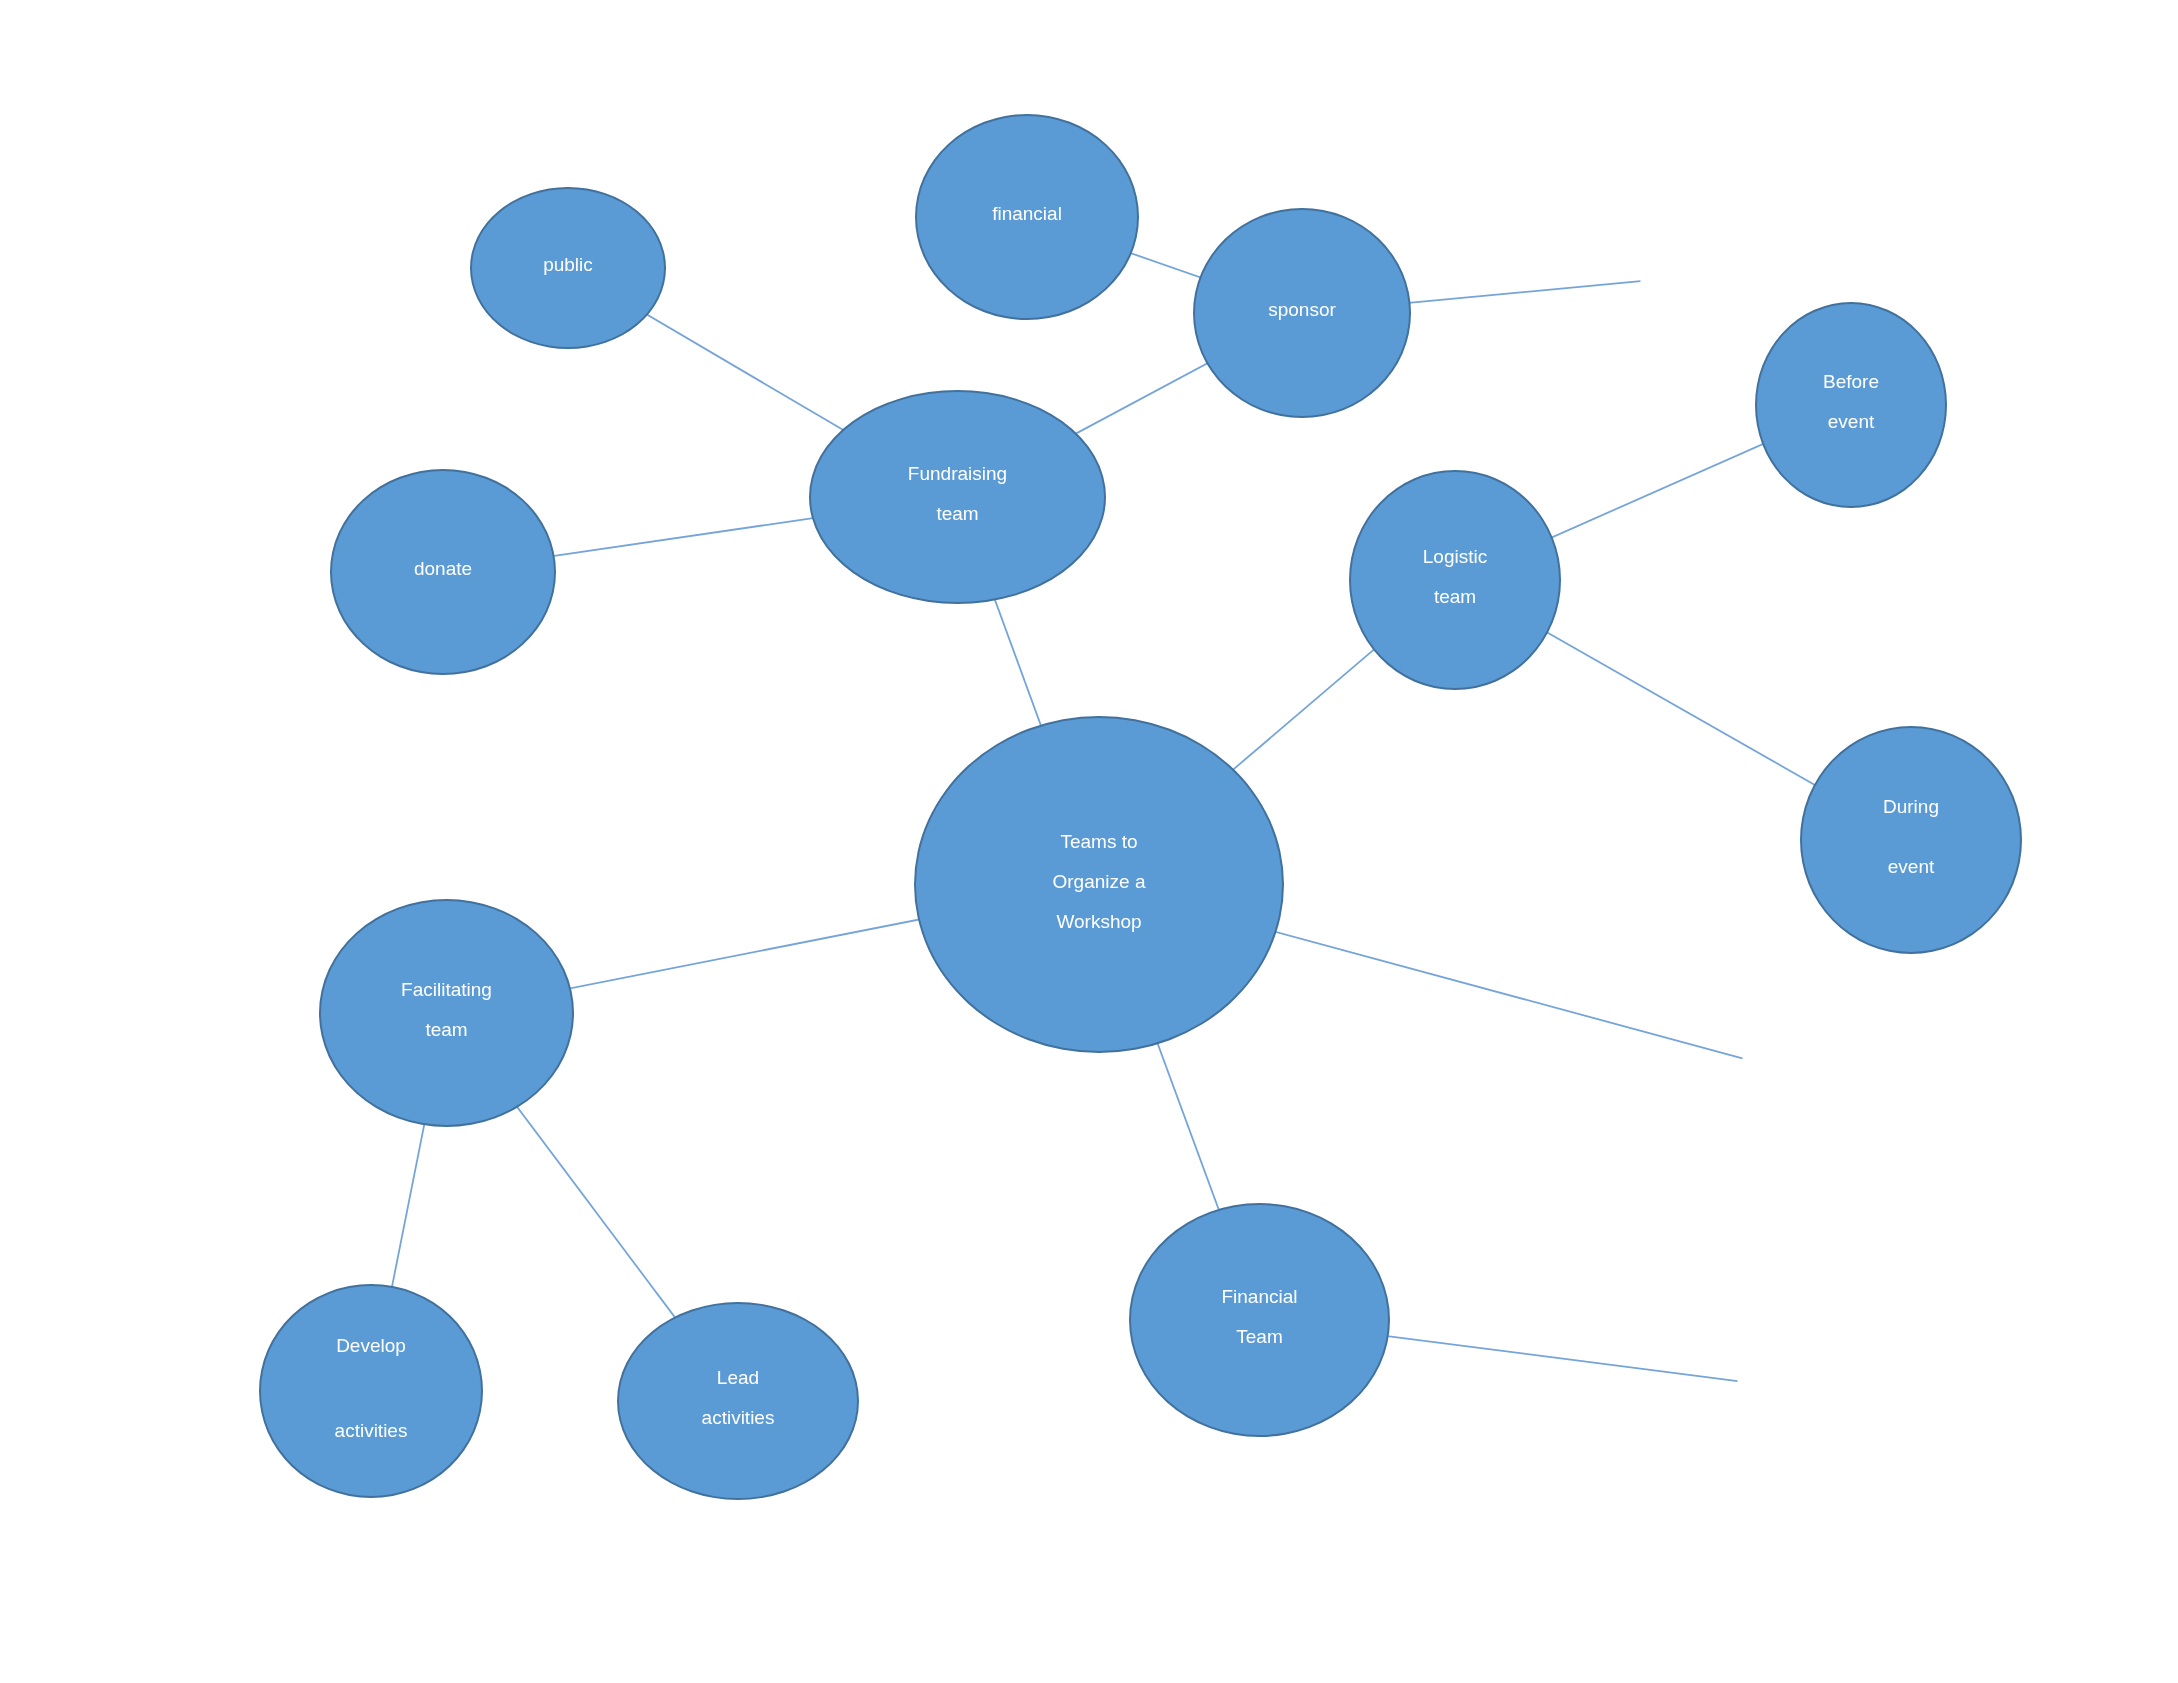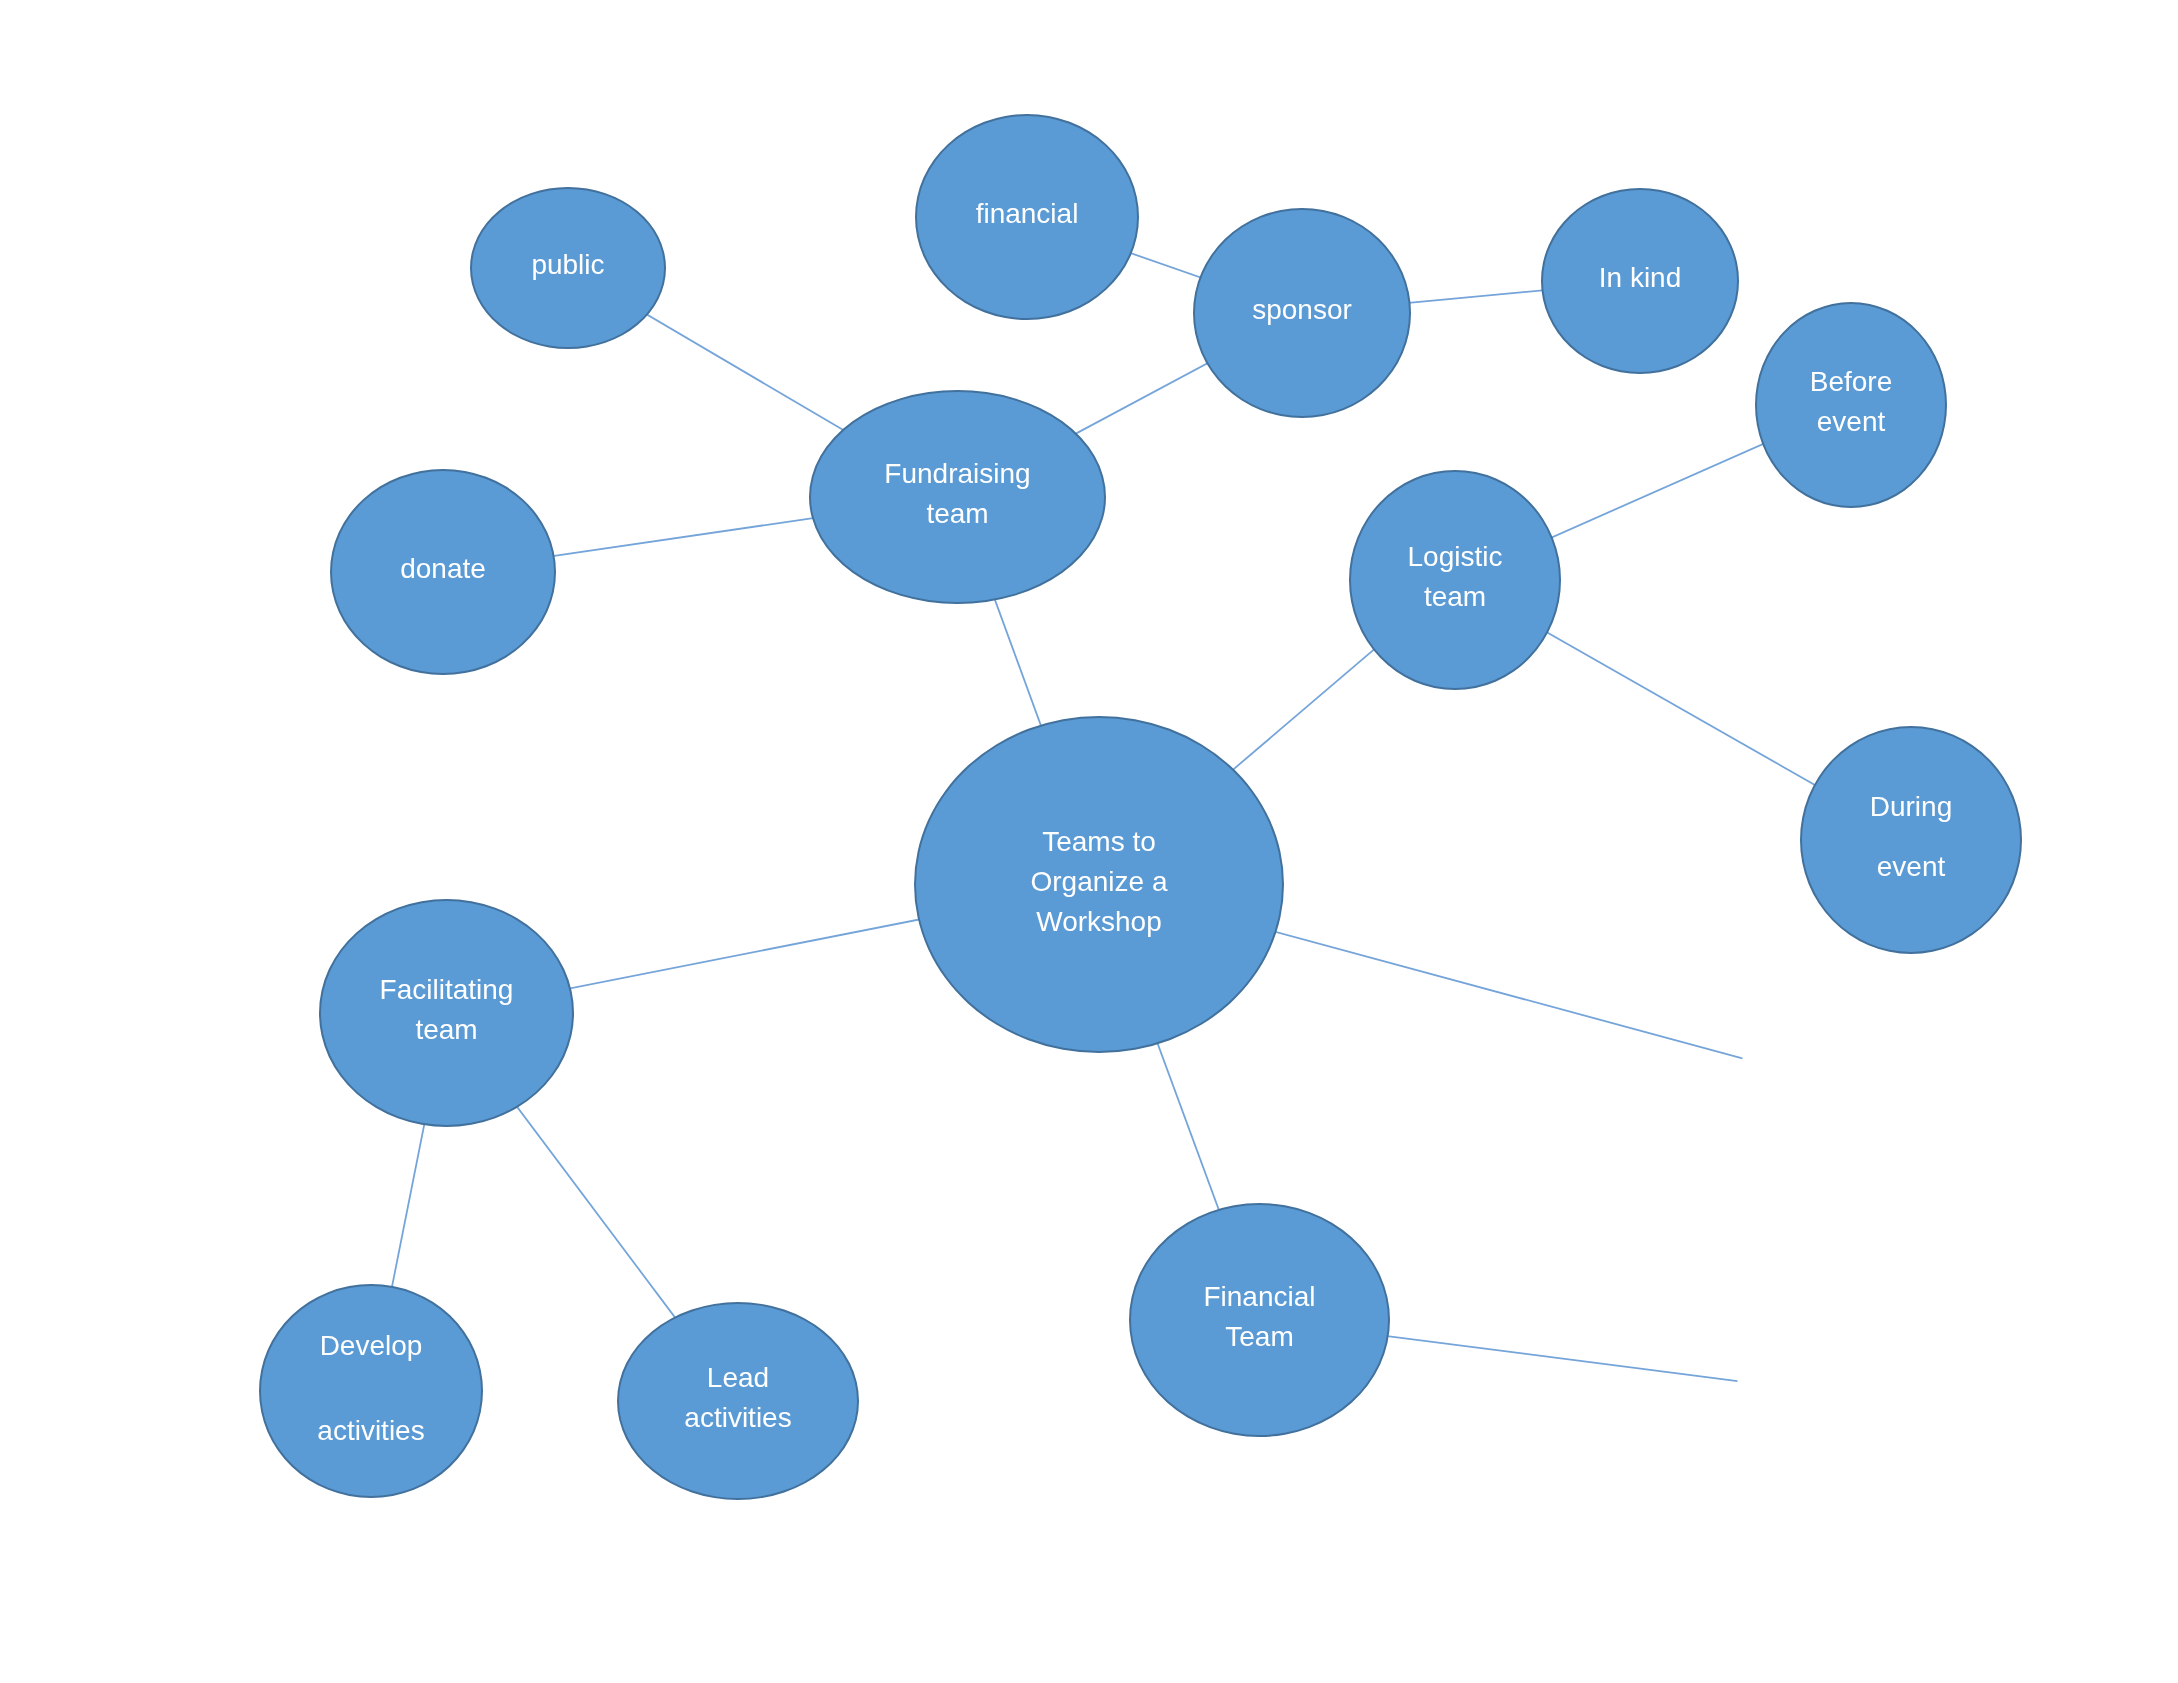--- a/index.html
+++ b/index.html
@@ -19,21 +19,21 @@
     box-sizing:border-box;
     border-radius:50%;
     background:var(--node-fill,#5B9BD5);
     border:2.5px solid var(--node-stroke,#41719C);
     display:flex;
     flex-direction:column;
     align-items:center;
     justify-content:center;
     text-align:center;
     color:var(--text-color,#ffffff);
-    font-size:28px;
+    font-size:19px;
     line-height:40px;
     padding-bottom:6px;
     cursor:default;
     user-select:none;
   }
   .node-line{white-space:nowrap;}
 </style>
 </head>
 <body>
 
@@ -70,23 +70,20 @@
     </div>
     <div class="node" style="left: 330px; top: 469px; width: 226px; height: 206px;">
       <div class="node-line">donate</div>
     </div>
     <div class="node" style="left: 915px; top: 114px; width: 224px; height: 206px;">
       <div class="node-line">financial</div>
     </div>
     <div class="node" style="left: 1193px; top: 208px; width: 218px; height: 210px;">
       <div class="node-line">sponsor</div>
     </div>
-    <div class="node" style="left: 1541px; top: 188px; width: 198px; height: 186px;">
-      <div class="node-line">In kind</div>
-    </div>
     <div class="node" style="left: 1755px; top: 302px; width: 192px; height: 206px;">
       <div class="node-line">Before</div>
       <div class="node-line">event</div>
     </div>
     <div class="node" style="left: 1349px; top: 470px; width: 212px; height: 220px;">
       <div class="node-line">Logistic</div>
       <div class="node-line">team</div>
     </div>
     <div class="node" style="left: 1800px; top: 726px; width: 222px; height: 228px; gap: 20px;">
       <div class="node-line">During</div>

